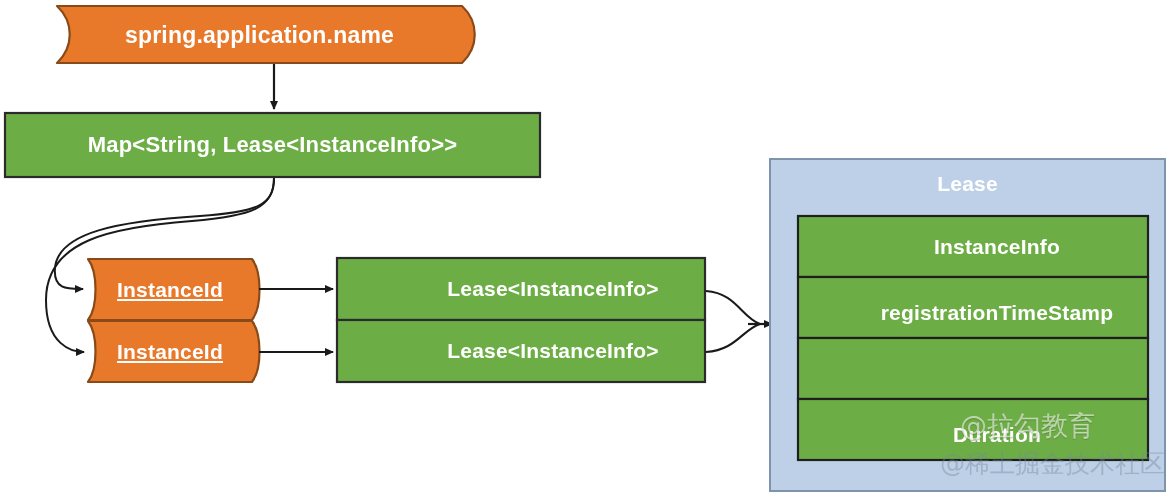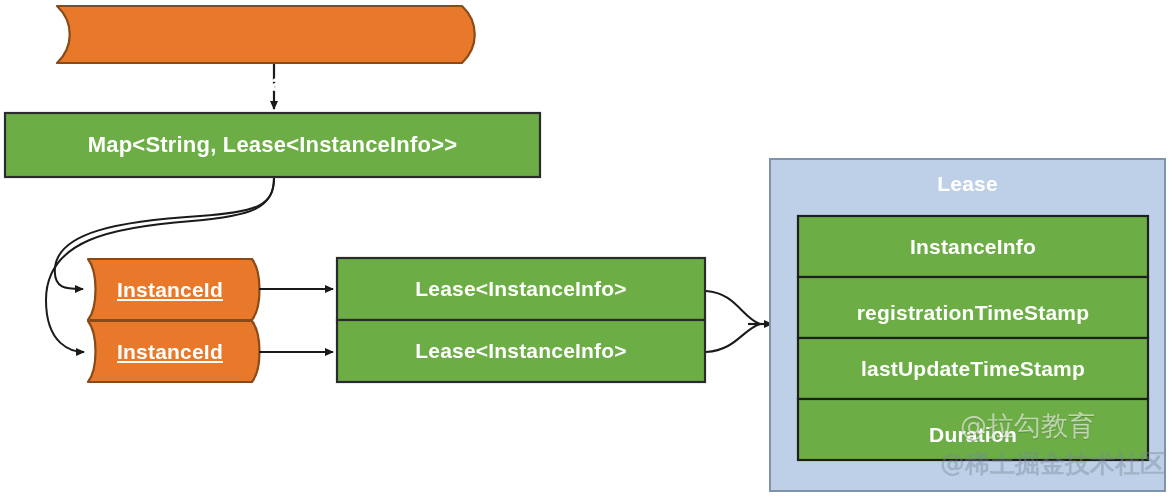--- a/index.html
+++ b/index.html
@@ -32,43 +32,43 @@
     color: #ffffff;
     font-weight: 600;
     letter-spacing: 0.2px;
     text-align: center;
     pointer-events: none;
     white-space: nowrap;
   }
   .lbl-banner   { font-size: 23px; }
   .lbl-map      { font-size: 22px; }
   .lbl-instance { font-size: 21px; text-decoration: underline; }
-  .lbl-lease    { font-size: 21px; }
+  .lbl-lease    { font-size: 21px; padding-left: 32px; }
   .lbl-panel-title { font-size: 21px; }
-  .lbl-row      { font-size: 21px; }
+  .lbl-row      { font-size: 21px; padding-left: 24px; }
 
   .watermark {
     position: absolute;
     white-space: nowrap;
     pointer-events: none;
     font-family: "DejaVu Sans", sans-serif;
   }
   .wm-main {
     left: 960px;
     top: 408px;
     font-size: 27px;
     font-weight: 400;
     color: rgba(255,255,255,0.58);
     text-shadow: 0 1px 1px rgba(60,80,40,0.35);
   }
   .wm-sub {
     left: 940px;
     top: 447px;
     font-size: 25px;
-    font-weight: 700;
+    font-weight: 400;
     color: rgba(120,135,150,0.42);
   }
 </style>
 </head>
 <body>
 
 <div id="canvas">
 
   <svg class="svg-layer" viewBox="0 0 1175 498">
     <defs>
@@ -120,39 +120,38 @@
     <line x1="748" y1="324" x2="772" y2="324" stroke="#1a1a1a" stroke-width="2.2" marker-end="url(#arrowhead)"></line>
 
     <rect x="770" y="159" width="395" height="332" fill="#BDD0E8" stroke="#7f93ad" stroke-width="2"></rect>
 
     <rect x="798" y="216" width="350" height="61" fill="#6CAE45" stroke="#1f1f1f" stroke-width="2.2"></rect>
     <rect x="798" y="277" width="350" height="61" fill="#6CAE45" stroke="#1f1f1f" stroke-width="2.2"></rect>
     <rect x="798" y="338" width="350" height="61" fill="#6CAE45" stroke="#1f1f1f" stroke-width="2.2"></rect>
     <rect x="798" y="399" width="350" height="61" fill="#6CAE45" stroke="#1f1f1f" stroke-width="2.2"></rect>
   </svg>
 
-  <div class="node-label lbl-banner" style="left:57px; top:6px; width:405px; height:58px;margin-top:48px;">spring.application.name</div>
+  <div class="node-label lbl-banner" style="left:57px; top:6px; width:405px; height:58px;">spring.application.name</div>
 
   <div class="node-label lbl-map" style="left:5px; top:113px; width:535px; height:64px;text-align:center;">Map&lt;String, Lease&lt;InstanceInfo&gt;&gt;</div>
 
   <div class="node-label lbl-instance" style="left:88px; top:259px; width:164px; height:61px;">InstanceId</div>
 
   <div class="node-label lbl-instance" style="left:88px; top:321px; width:164px; height:61px;">InstanceId</div>
 
   <div class="node-label lbl-lease" style="left:337px; top:258px; width:368px; height:62px;">Lease&lt;InstanceInfo&gt;</div>
 
   <div class="node-label lbl-lease" style="left:337px; top:320px; width:368px; height:62px;">Lease&lt;InstanceInfo&gt;</div>
 
   <div class="node-label lbl-panel-title" style="left:770px; top:168px; width:395px; height:32px;">Lease</div>
 
   <div class="node-label lbl-row" style="left:798px; top:216px; width:350px; height:61px;">InstanceInfo</div>
 
   <div class="node-label lbl-row" style="left:798px; top:277px; width:350px; height:71px;">registrationTimeStamp</div>
 
-  <div class="node-label lbl-row" style="left:798px; top:338px; width:350px; height:61px;">lastUpdateTimeStamp</div>
 
   <div class="node-label lbl-row" style="left:798px; top:399px; width:350px; height:71px;">Duration</div>
 
   <div class="watermark wm-sub">@稀土掘金技术社区</div>
 
   <div class="watermark wm-main">@拉勾教育</div>
 
 </div>
 
 </body></html>

